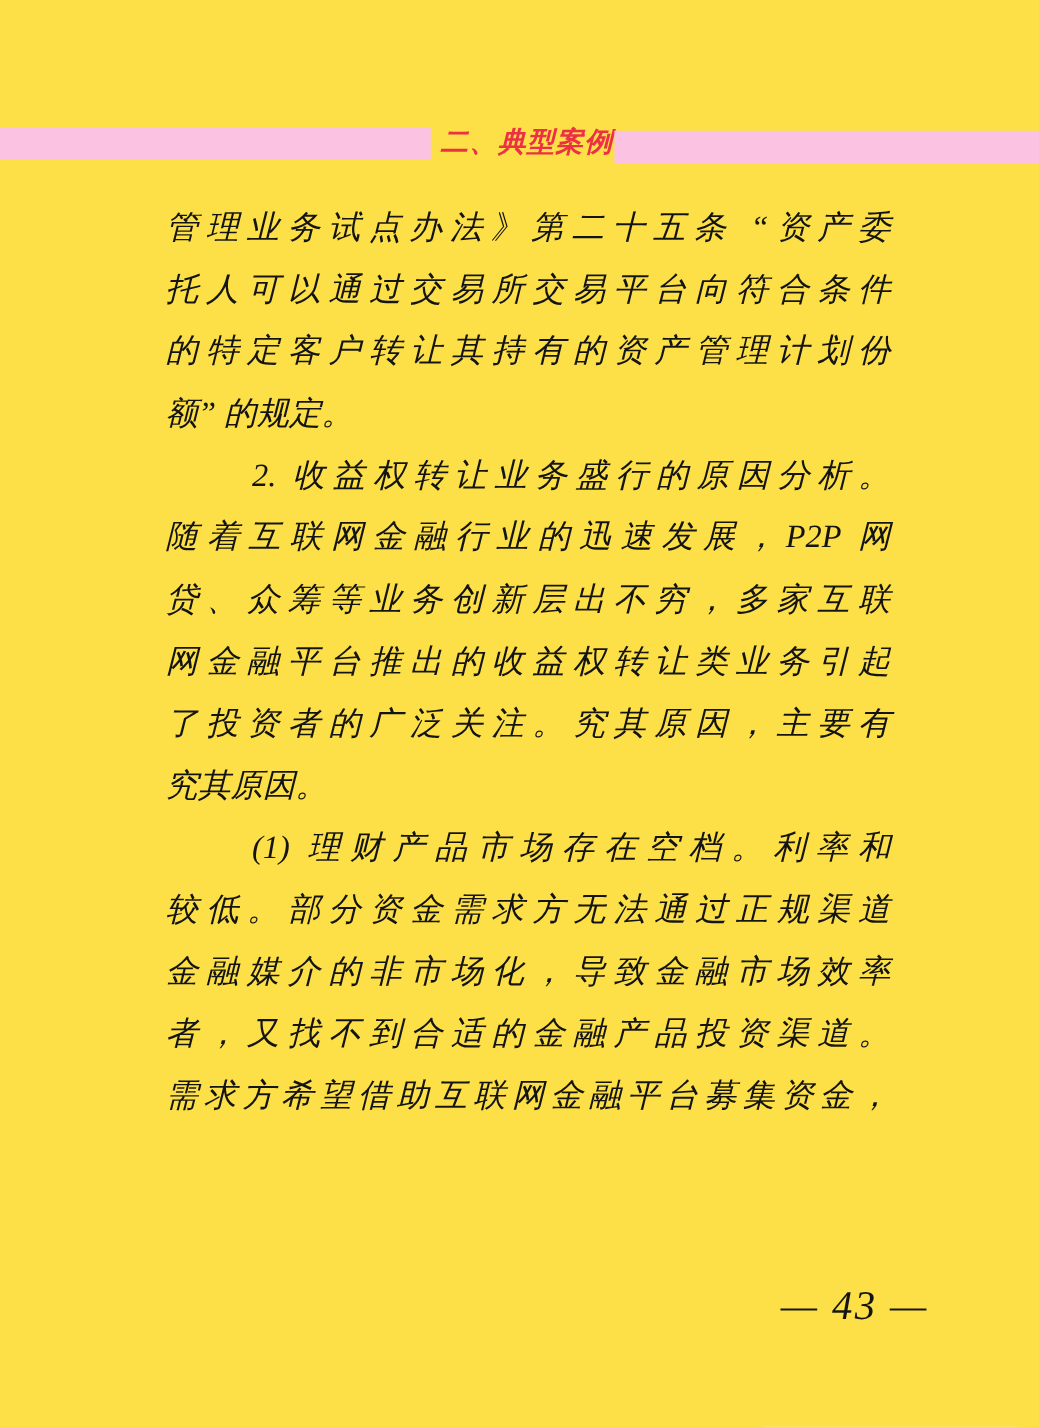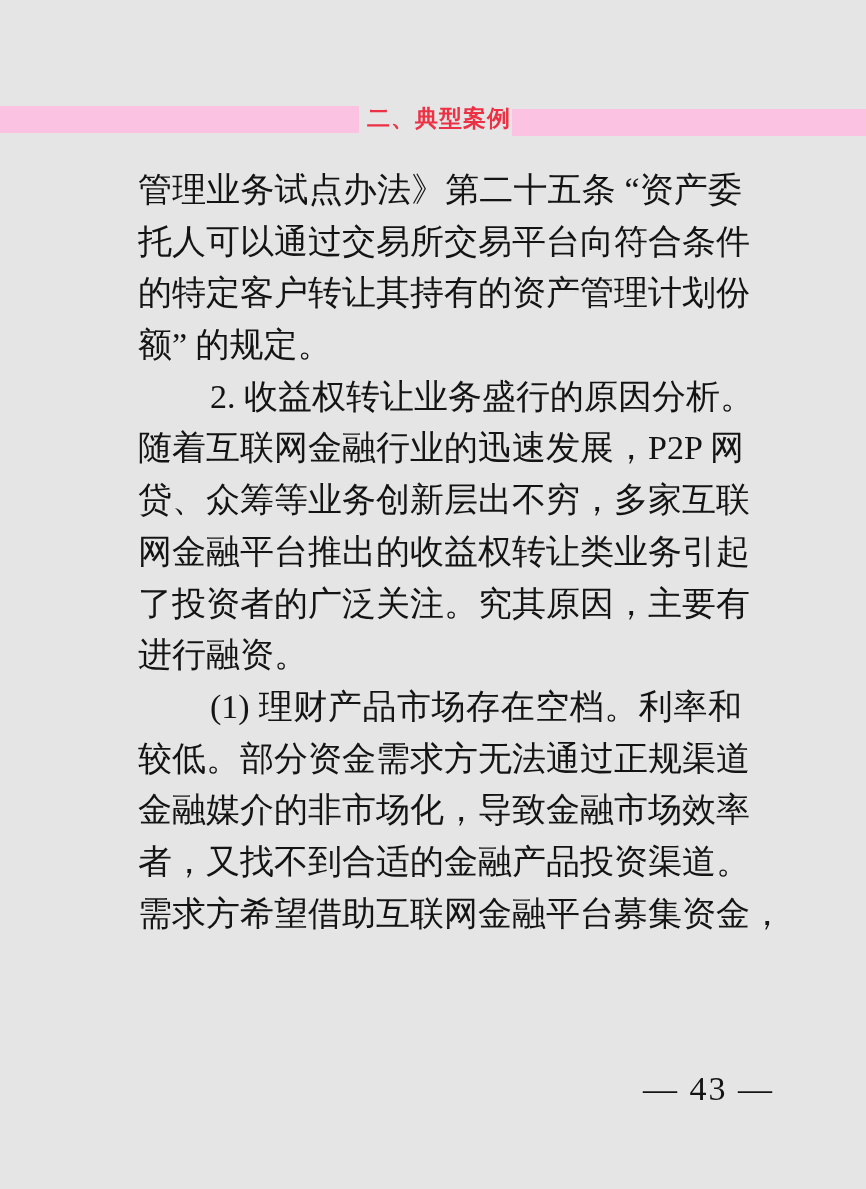--- a/index.html
+++ b/index.html
@@ -7,21 +7,22 @@
     width: 866px;
     height: 1189px;
     background: #ffffff;
     position: relative;
     overflow: hidden;
     font-family: "Liberation Serif", "DejaVu Serif", serif;
   }
   .page {
     position: absolute;
     inset: 0;
-    background: #e5e5e5;
+    background: #fde047;
+    font-style: italic;
   }
   
   .hbar {
     position: absolute;
     height: 27px;
     background: #fcc2e2;
   }
   .hbar-left  { left: 0;    top: 106px; width: 359px; }
   .hbar-right { left: 512px; top: 109px; width: 354px; }
   .section-title {
@@ -41,21 +42,21 @@
   
   .page-body {
     position: absolute;
     left: 138px;
     top: 164px;
     width: 604px;
   }
   .bline {
     height: 51.7px;
     line-height: 51.7px;
-    font-size: 34px;
+    font-size: 27px;
     color: #141414;
     white-space: nowrap;
     font-family: "Liberation Serif", "DejaVu Serif", serif;
   }
   .j  { text-align: justify; text-align-last: justify; }
   .nf { text-align-last: left; }
   .ind { padding-left: 72px; }
   
   .page-number {
     position: absolute;
@@ -81,21 +82,21 @@
   <div class="page-body">
     <div class="bline j">管理业务试点办法》第二十五条 “资产委</div>
     <div class="bline j">托人可以通过交易所交易平台向符合条件</div>
     <div class="bline j">的特定客户转让其持有的资产管理计划份</div>
     <div class="bline nf">额” 的规定。</div>
     <div class="bline j ind">2. 收益权转让业务盛行的原因分析。</div>
     <div class="bline j">随着互联网金融行业的迅速发展，P2P 网</div>
     <div class="bline j">贷、众筹等业务创新层出不穷，多家互联</div>
     <div class="bline j">网金融平台推出的收益权转让类业务引起</div>
     <div class="bline j">了投资者的广泛关注。究其原因，主要有</div>
-    <div class="bline nf">进行融资。</div>
+    <div class="bline nf">究其原因。</div>
     <div class="bline j ind">(1) 理财产品市场存在空档。利率和</div>
     <div class="bline j">较低。部分资金需求方无法通过正规渠道</div>
     <div class="bline j">金融媒介的非市场化，导致金融市场效率</div>
     <div class="bline j">者，又找不到合适的金融产品投资渠道。</div>
     <div class="bline j">需求方希望借助互联网金融平台募集资金，</div>
   </div>
 
   <div class="page-number">— 43 —</div>
 
 </div>

